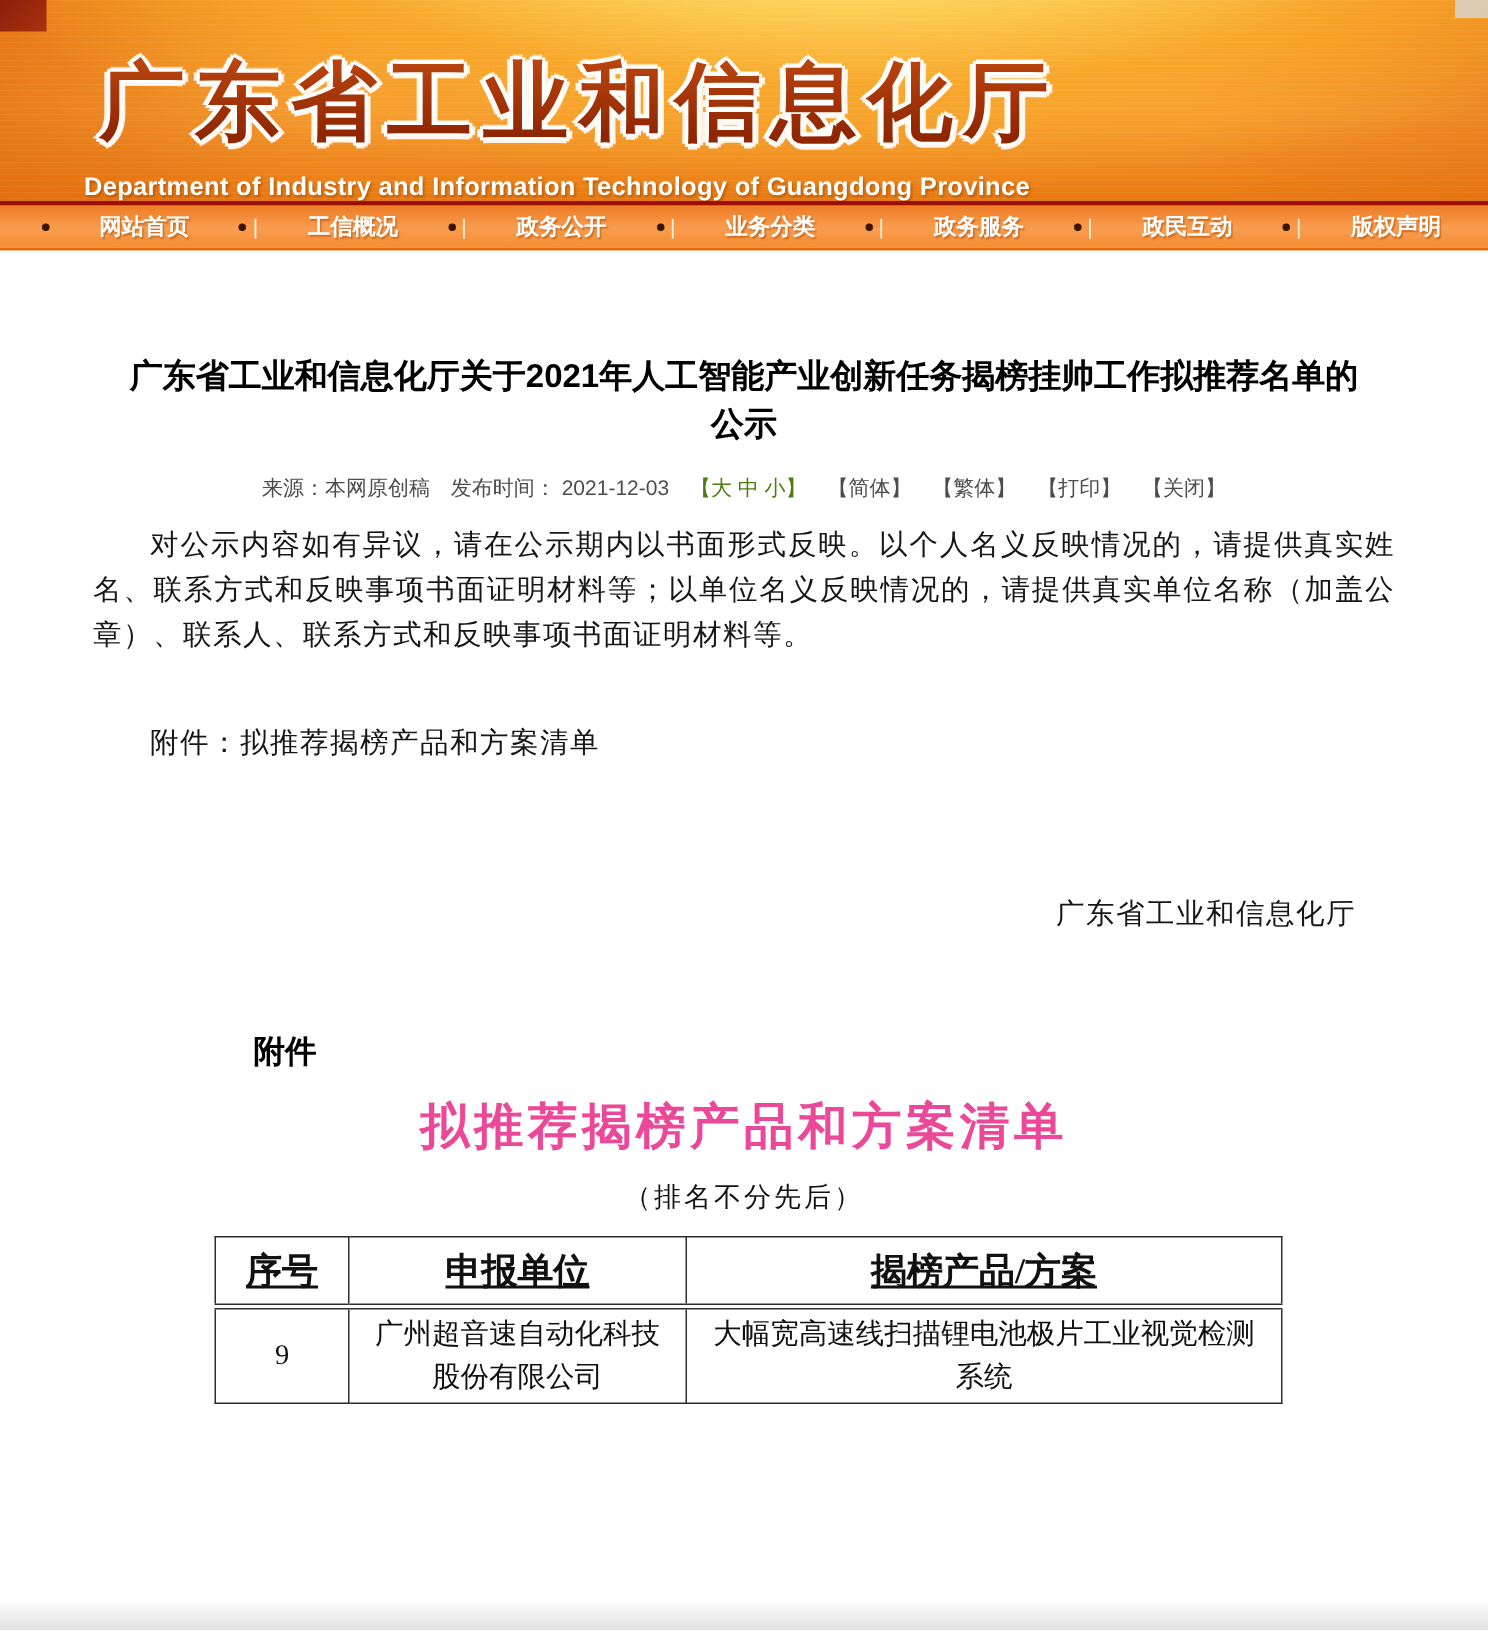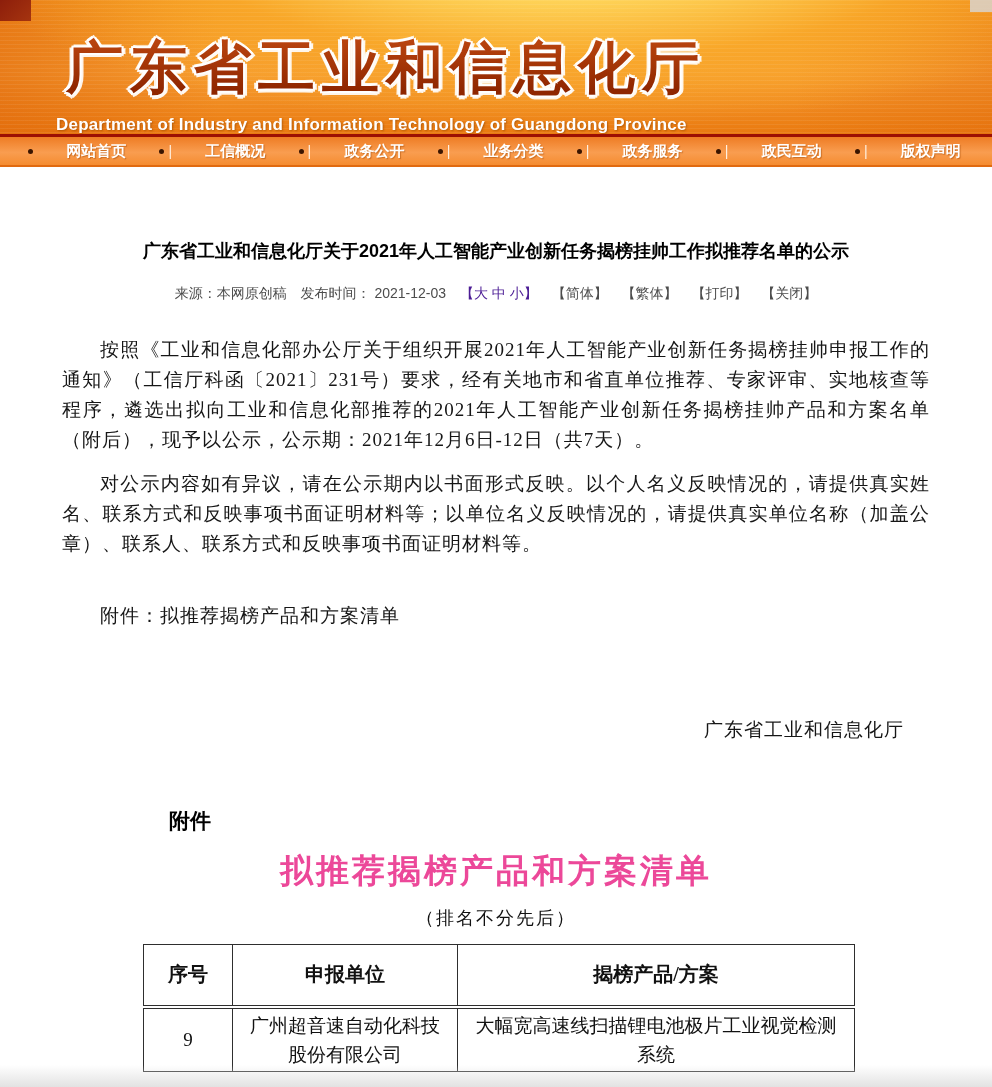--- a/index.html
+++ b/index.html
@@ -91,33 +91,33 @@
     text-shadow: 1px 1px 1px rgba(160,70,0,.5);
     cursor: pointer;
     white-space: nowrap;
   }
 
   
   .article-title {
     margin: 68px auto 0;
     max-width: 828px;
     text-align: center;
-    font-size: 18px; font-weight: bold;
+    font-size: 22px; font-weight: bold;
     line-height: 32px;
     color: #000000;
   }
   .meta-line {
     margin-top: 18px;
     text-align: center;
     font-size: 14px;
     color: #4c4c4c;
   }
   .meta-line span { margin: 0 5px; }
   .meta-line .btn { cursor: pointer; }
-  .meta-line .size-btn { color: #4c1d95; }
+  .meta-line .size-btn { color: #4d7c0f; }
 
   .body-text {
     font-family: "Liberation Serif", serif;
     font-size: 19px;
     line-height: 30px;
     color: #161616;
     letter-spacing: 1px;
   }
   .para {
     margin: 14px 62px 0;
@@ -171,24 +171,25 @@
     width: 711px;
     font-family: "Liberation Serif", serif;
     color: #111;
   }
   table.list th, table.list td {
     border: 1px solid #2e2e2e;
     text-align: center;
     vertical-align: middle;
   }
   table.list th {
-    height: 62px;
-    font-size: 20px;
+    height: 46px;
+    font-size: 24px;
     font-weight: bold;
     border-bottom: 4px double #2e2e2e;
+    text-decoration: underline;
   }
   table.list td {
     height: 62px;
     font-size: 19px;
     line-height: 29px;
     padding: 2px 10px;
   }
   .col-no { width: 89px; }
   .col-company { width: 225px; }
   .col-product { width: 397px; }
@@ -239,21 +240,20 @@
   <span>来源：本网原创稿</span>
   <span>发布时间： 2021-12-03</span>
   <span class="btn size-btn">【大 中 小】</span>
   <span class="btn">【简体】</span>
   <span class="btn">【繁体】</span>
   <span class="btn">【打印】</span>
   <span class="btn">【关闭】</span>
 </div>
 
 <div class="body-text">
-  <p class="para first">按照《工业和信息化部办公厅关于组织开展2021年人工智能产业创新任务揭榜挂帅申报工作的通知》（工信厅科函〔2021〕231号）要求，经有关地市和省直单位推荐、专家评审、实地核查等程序，遴选出拟向工业和信息化部推荐的2021年人工智能产业创新任务揭榜挂帅产品和方案名单（附后），现予以公示，公示期：2021年12月6日-12日（共7天）。</p>
   <p class="para">对公示内容如有异议，请在公示期内以书面形式反映。以个人名义反映情况的，请提供真实姓名、联系方式和反映事项书面证明材料等；以单位名义反映情况的，请提供真实单位名称（加盖公章）、联系人、联系方式和反映事项书面证明材料等。</p>
   <p class="attachment-line">附件：拟推荐揭榜产品和方案清单</p>
   <p class="signer">广东省工业和信息化厅</p>
 </div>
 
 <div class="attach-label">附件</div>
 <div class="attach-title">拟推荐揭榜产品和方案清单</div>
 <div class="attach-subtitle">（排名不分先后）</div>
 
 <table class="list">

